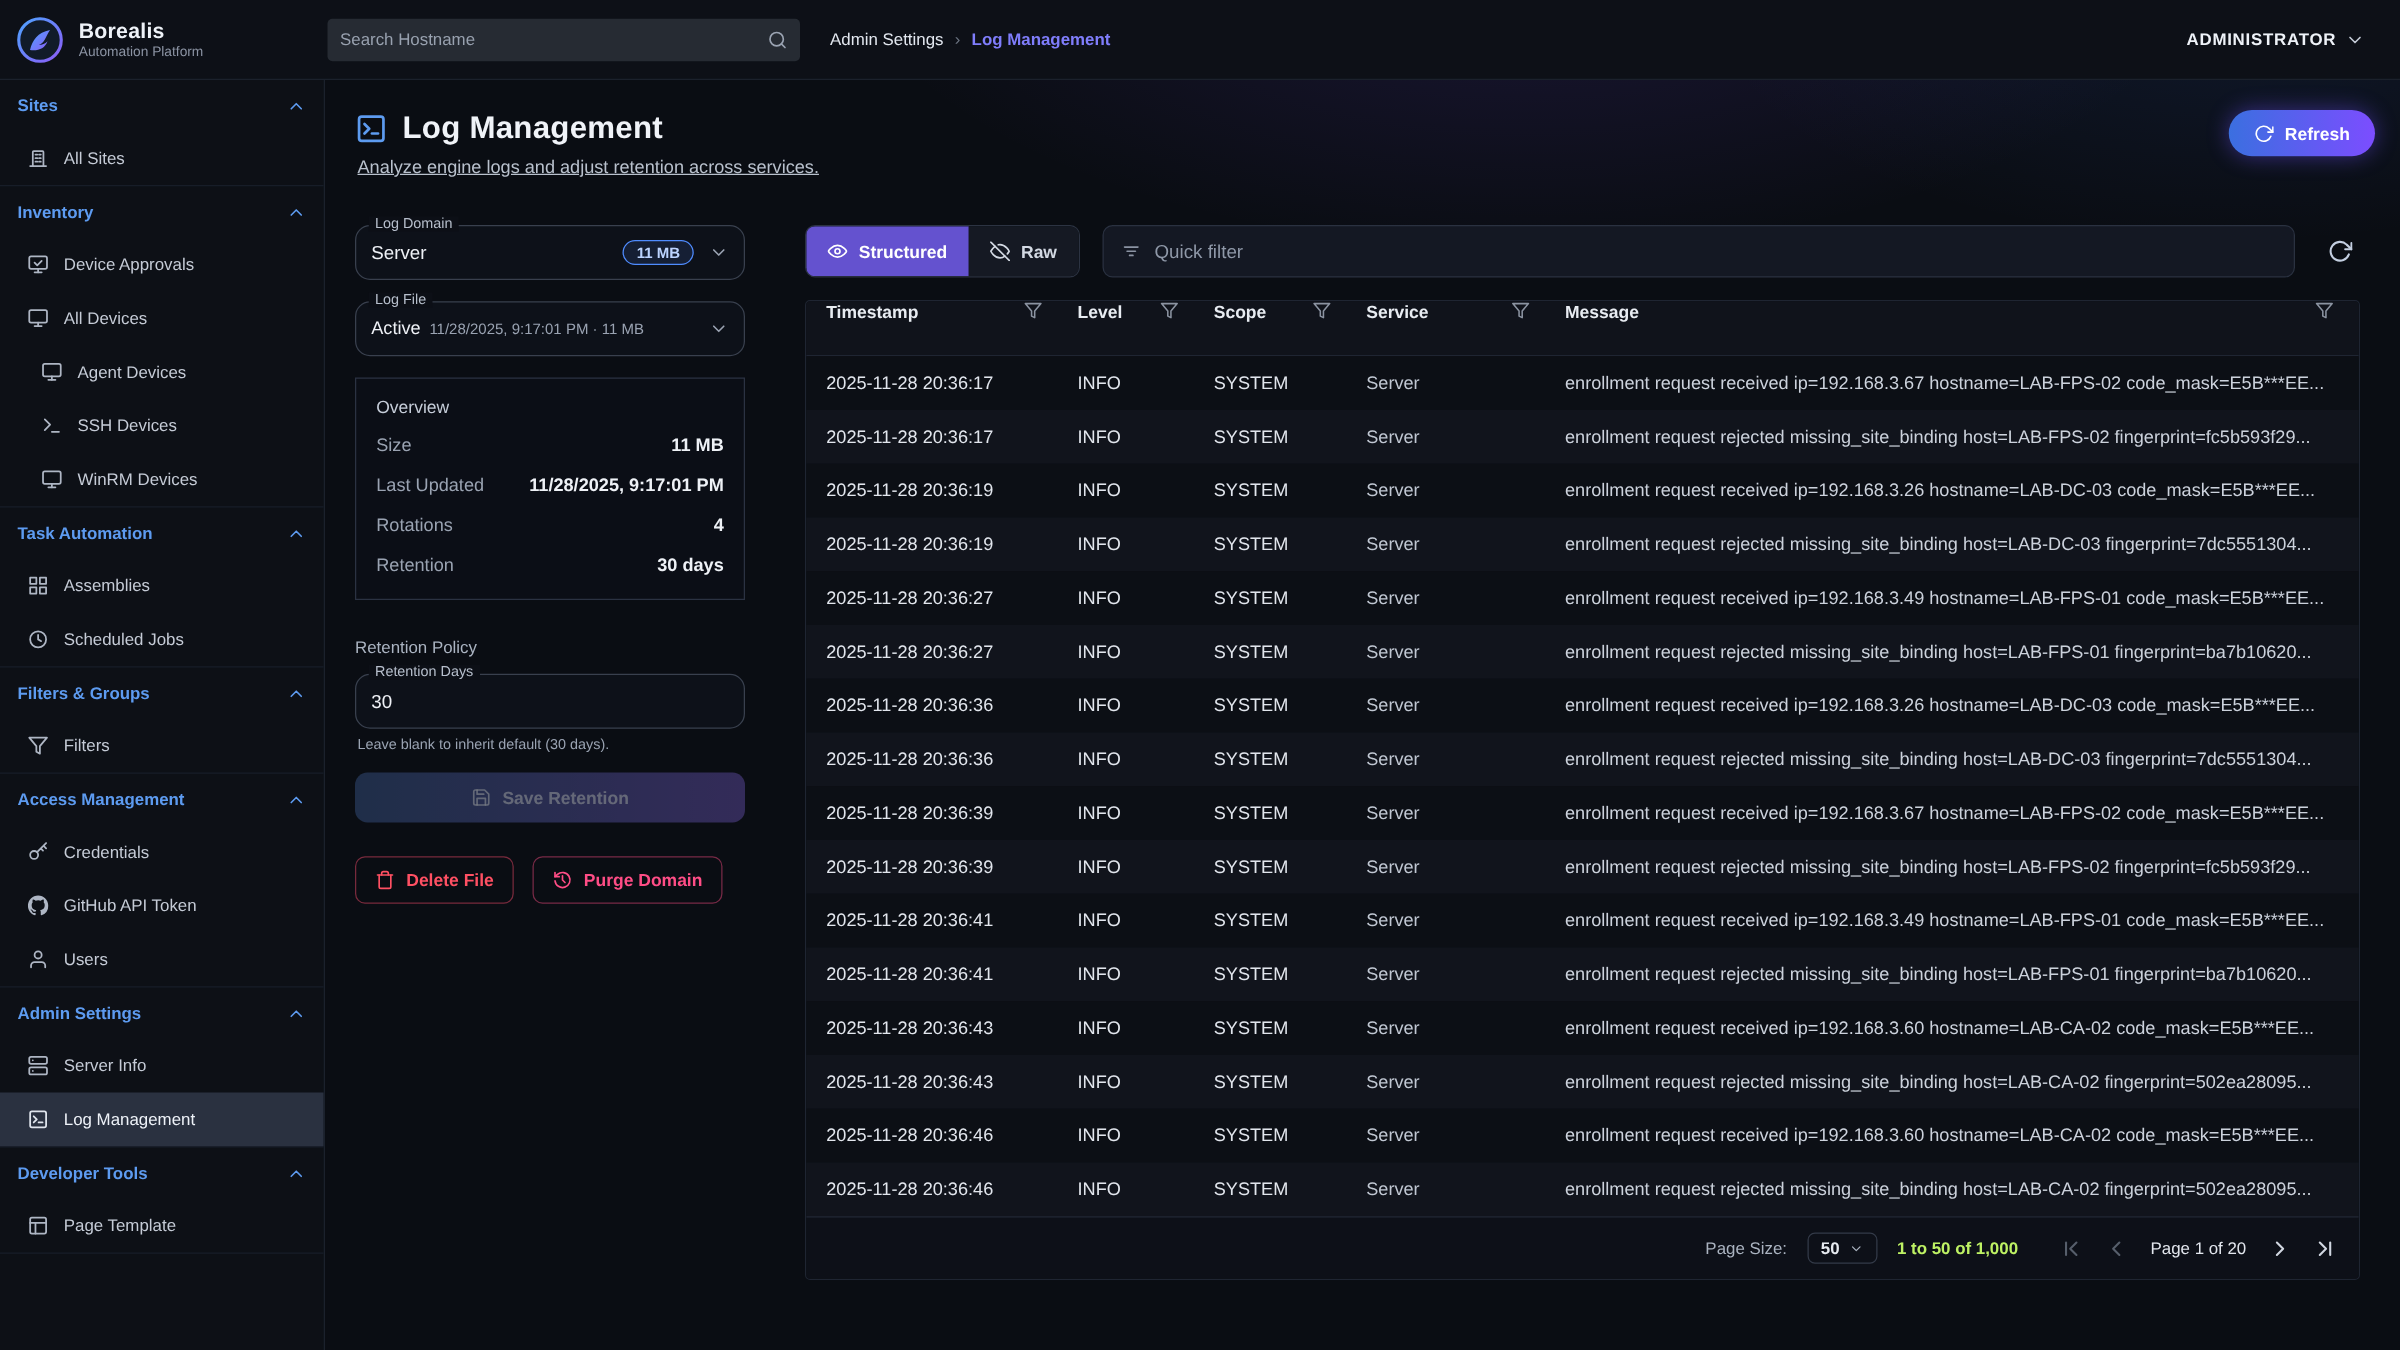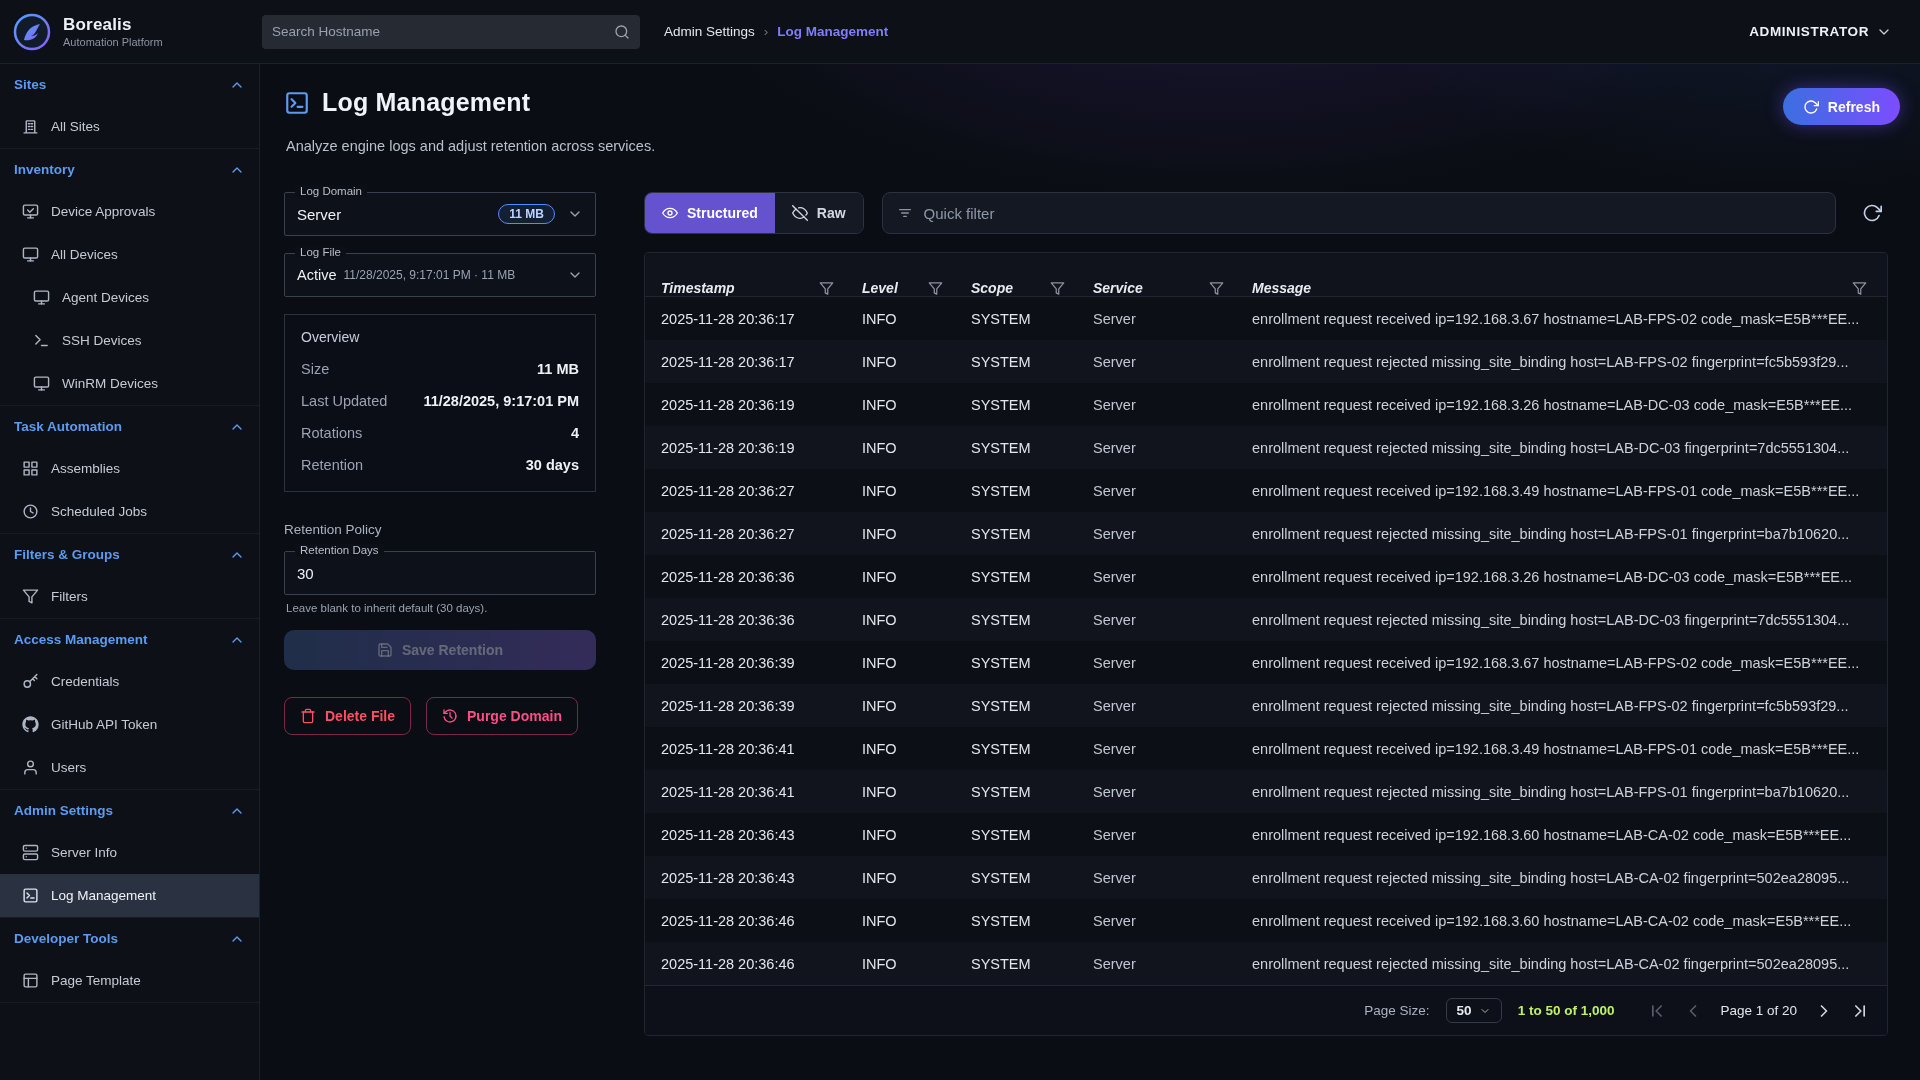--- a/index.html
+++ b/index.html
@@ -60,32 +60,32 @@
   .main { flex:1; min-width:0; overflow:hidden;
     background:
       radial-gradient(900px 420px at 58% -12%, rgba(124,77,255,.16), transparent 62%),
       radial-gradient(700px 320px at 92% -6%, rgba(64,120,255,.10), transparent 60%),
       #0a0d13; }
   .page-head { display:flex; justify-content:space-between; align-items:flex-start;
     padding:24px 20px 0 24px; }
   .title-row { display:flex; align-items:center; gap:12px; }
   .title-row .ic { color:#5d9bf0; width:26px; height:26px; }
   .page-title { font-size:25px; font-weight:700; letter-spacing:.2px; color:#f0f3f8; }
-  .page-sub { margin-top:21px; margin-left:2px; font-size:14.5px; color:#b9c1cd; }
+  .page-sub { margin-top:9px; margin-left:2px; font-size:14.5px; color:#b9c1cd;text-decoration:underline; }
   .refresh-pill { display:flex; align-items:center; gap:9px; height:37px; padding:0 20px;
     border:none; border-radius:19px; cursor:pointer; color:#fff; font-size:14px; font-weight:700;
     font-family:inherit; background:linear-gradient(90deg,#3b6fe0,#7c4dff);
     box-shadow:0 0 18px rgba(110,80,255,.45); }
   .refresh-pill .ic { color:#fff; }
 
   .content { display:flex; gap:48px; margin-top:38px; padding:0 32px 0 24px; }
 
   
   .left-panel { width:312px; flex:none; }
-  .field { position:relative; background:#0d1119; border:1px solid #39404e; border-radius:2px;
+  .field { position:relative; background:#0d1119; border:1px solid #39404e; border-radius:12px;
     height:44px; display:flex; align-items:center; padding:0 12px; margin-bottom:17px; cursor:pointer; }
   .field-label { position:absolute; top:-8px; left:10px; font-size:11.5px; color:#b7bfcc;
     background:#0c0f16; padding:0 5px; }
   .field-value { font-size:15px; color:#eef1f6; flex:1; white-space:nowrap; overflow:hidden; }
   .field-detail { font-size:12px; color:#9aa3b2; margin-left:7px; flex:1; white-space:nowrap; overflow:hidden; }
   .field .caret { color:#9aa3b2; margin-left:8px; }
   .mb-badge { border:1px solid #4f8cff; color:#bcd4ff; background:rgba(79,140,255,.12);
     border-radius:999px; padding:2px 10px; font-size:12px; font-weight:600; margin-right:4px; flex:none; }
   .lf-value { font-size:14.5px; color:#eef1f6; flex:none; }
 
@@ -126,22 +126,22 @@
   .quick-filter input { flex:1; background:transparent; border:none; outline:none;
     color:#e8ecf2; font-size:15px; font-family:inherit; }
   .quick-filter input::placeholder { color:#8f98a8; }
   .reload-btn { width:32px; height:32px; background:transparent; border:none; cursor:pointer;
     color:#c3cee0; display:flex; align-items:center; justify-content:center; }
 
   .table-wrap { margin-top:18px; border:1px solid #1f2532; border-radius:4px; overflow:hidden;
     background:#0b0e14; }
   .t-header { display:grid; grid-template-columns:201px 109px 122px 159px 1fr;
     padding:0 16px; height:44px; background:#10131b; border-bottom:1px solid #1f2532; }
-  .th { display:flex; align-items:flex-end; justify-content:space-between; padding-right:28px;
-    font-size:14px; font-weight:700; color:#e8ecf2; cursor:pointer;font-style:italic; }
+  .th { display:flex; align-items:flex-start; justify-content:space-between; padding-right:28px;
+    font-size:14px; font-weight:700; color:#e8ecf2; cursor:pointer; }
   .th:last-child { padding-right:4px; }
   .th-filter { color:#8b93a1; width:15px; height:15px; }
   .tr { display:grid; grid-template-columns:201px 109px 122px 159px 1fr; padding:0 16px;
     height:43px; align-items:center; background:#0c0f15; cursor:default; }
   .tr.alt { background:#11141c; }
   .td { font-size:14.5px; color:#e2e6ed; white-space:nowrap; overflow:hidden; }
   .td.col3 { color:#c0c7d2; }
   .td.col4 { color:#ccd2dc; padding-right:6px; }
 
   .pagination { height:50px; display:flex; align-items:center; justify-content:flex-end;

